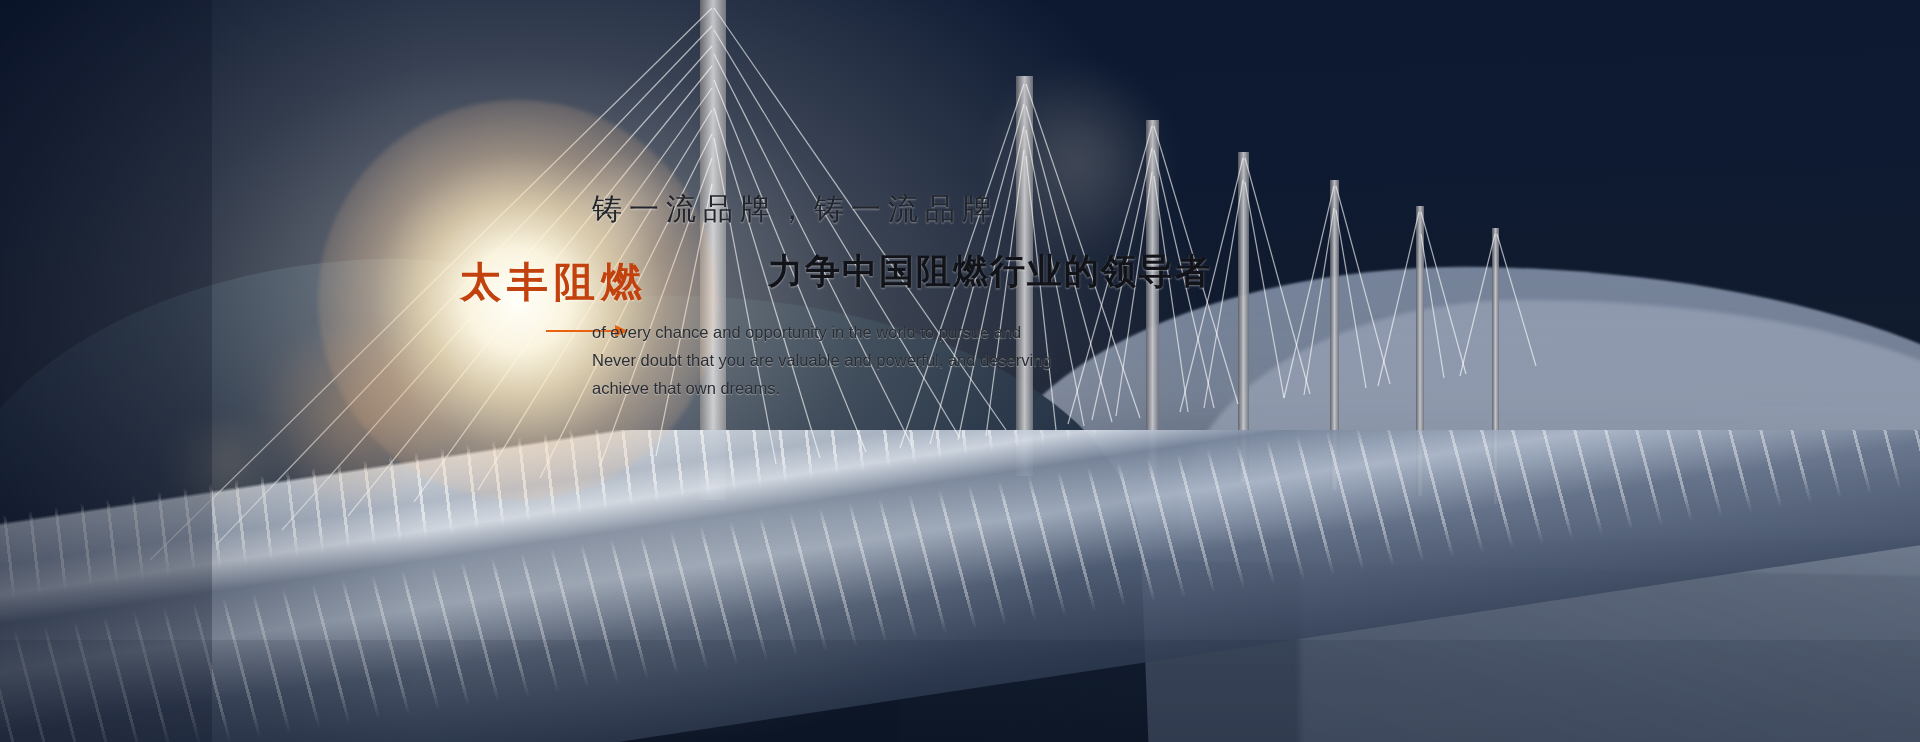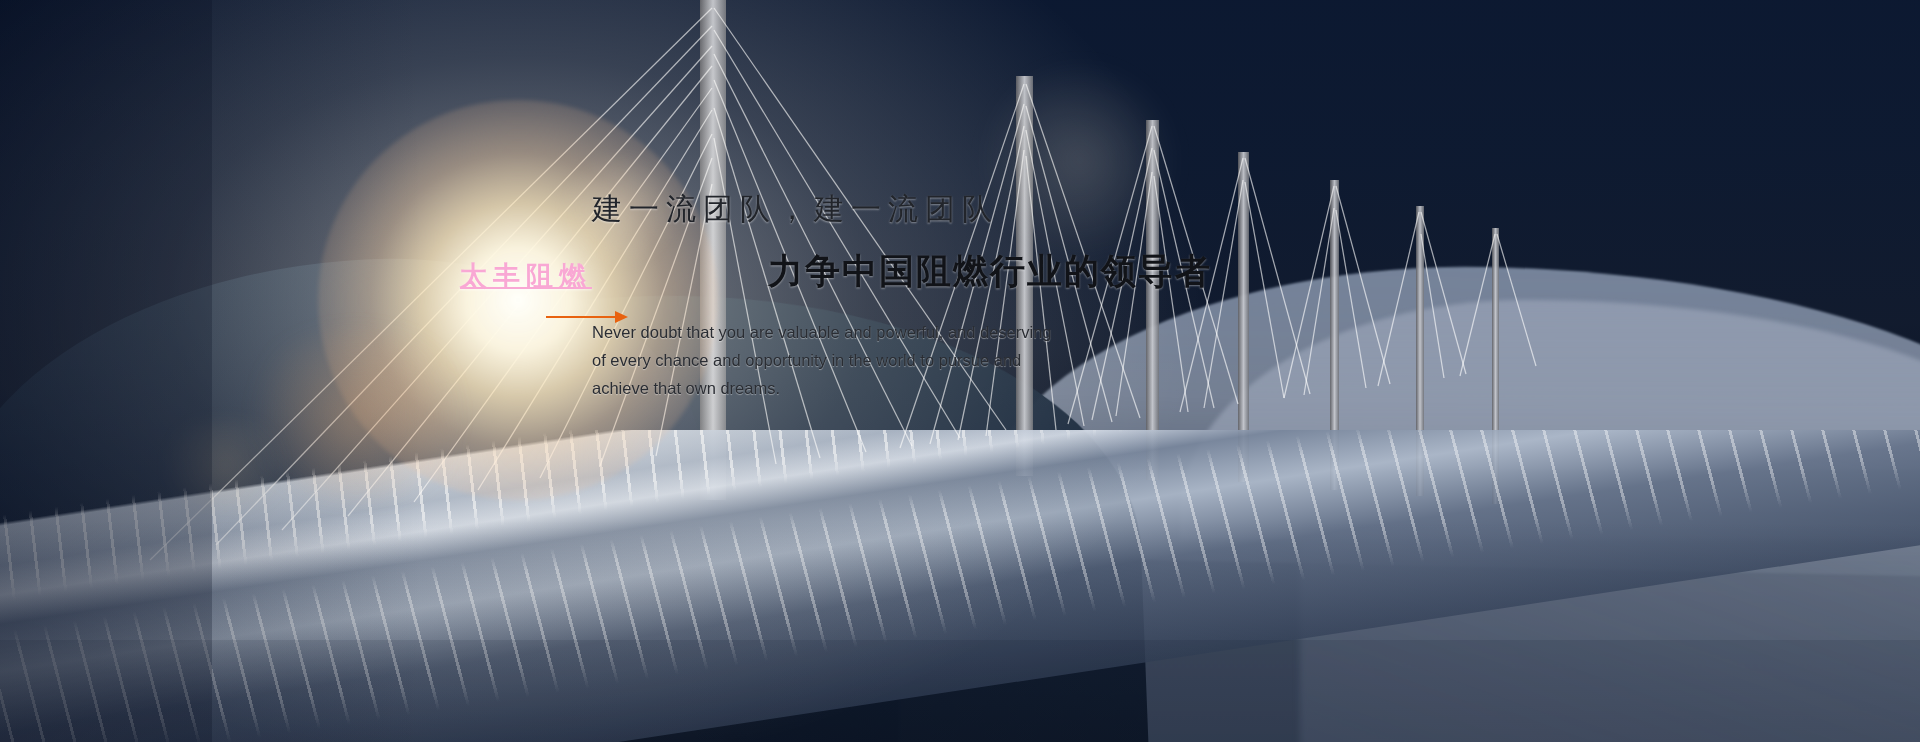--- a/index.html
+++ b/index.html
@@ -165,24 +165,23 @@
       linear-gradient(90deg, rgba(6,12,28,.32) 0%, rgba(6,12,28,0) 22%),
       linear-gradient(0deg, rgba(8,14,30,.22) 0%, rgba(8,14,30,0) 30%);
   }
 
   
   .content{ position:absolute; left:0; top:0; width:1920px; height:742px; }
 
   .logo-block{ position:absolute; left:460px; top:262px; width:200px; }
   .logo-text{
     font-family:"DejaVu Sans","Liberation Sans",sans-serif;
-    font-size:27px; font-weight:bold; color:#f9a8d4;
+    font-size:41px; font-weight:bold; color:#c2410c;
     letter-spacing:6px; line-height:1; white-space:nowrap;
     text-shadow:0 1px 2px rgba(255,255,255,.55);
-    text-decoration:underline;
   }
   .logo-arrow{ position:relative; margin-top:22px; margin-left:86px; width:82px; height:12px; }
   .logo-arrow .bar{
     position:absolute; left:0; top:5px; width:74px; height:2px;
     background:linear-gradient(90deg,#e8620f,#e8620f);
   }
   .logo-arrow .head{
     position:absolute; right:0; top:0; width:0; height:0;
     border-left:13px solid #e8620f;
     border-top:6px solid transparent;
@@ -308,25 +307,25 @@
 
     <div class="logo-block">
       <div class="logo-text">太丰阻燃</div>
       <div class="logo-arrow">
         <span class="bar"></span>
         <span class="head"></span>
       </div>
     </div>
 
     <div class="copy">
-      <div class="headline-sub">建一流团队，建一流团队</div>
+      <div class="headline-sub">铸一流品牌，铸一流品牌</div>
 
       <div class="headline-main">力争中国阻燃行业的领导者</div>
 
       <div class="para">
+        <div> of every chance and opportunity in the world to pursue and</div>
         <div>Never doubt that you are valuable and powerful, and deserving</div>
-        <div> of every chance and opportunity in the world to pursue and</div>
         <div>achieve that own dreams.</div>
       </div>
     </div>
 
   </div>
 </div>
 
 </body></html>

